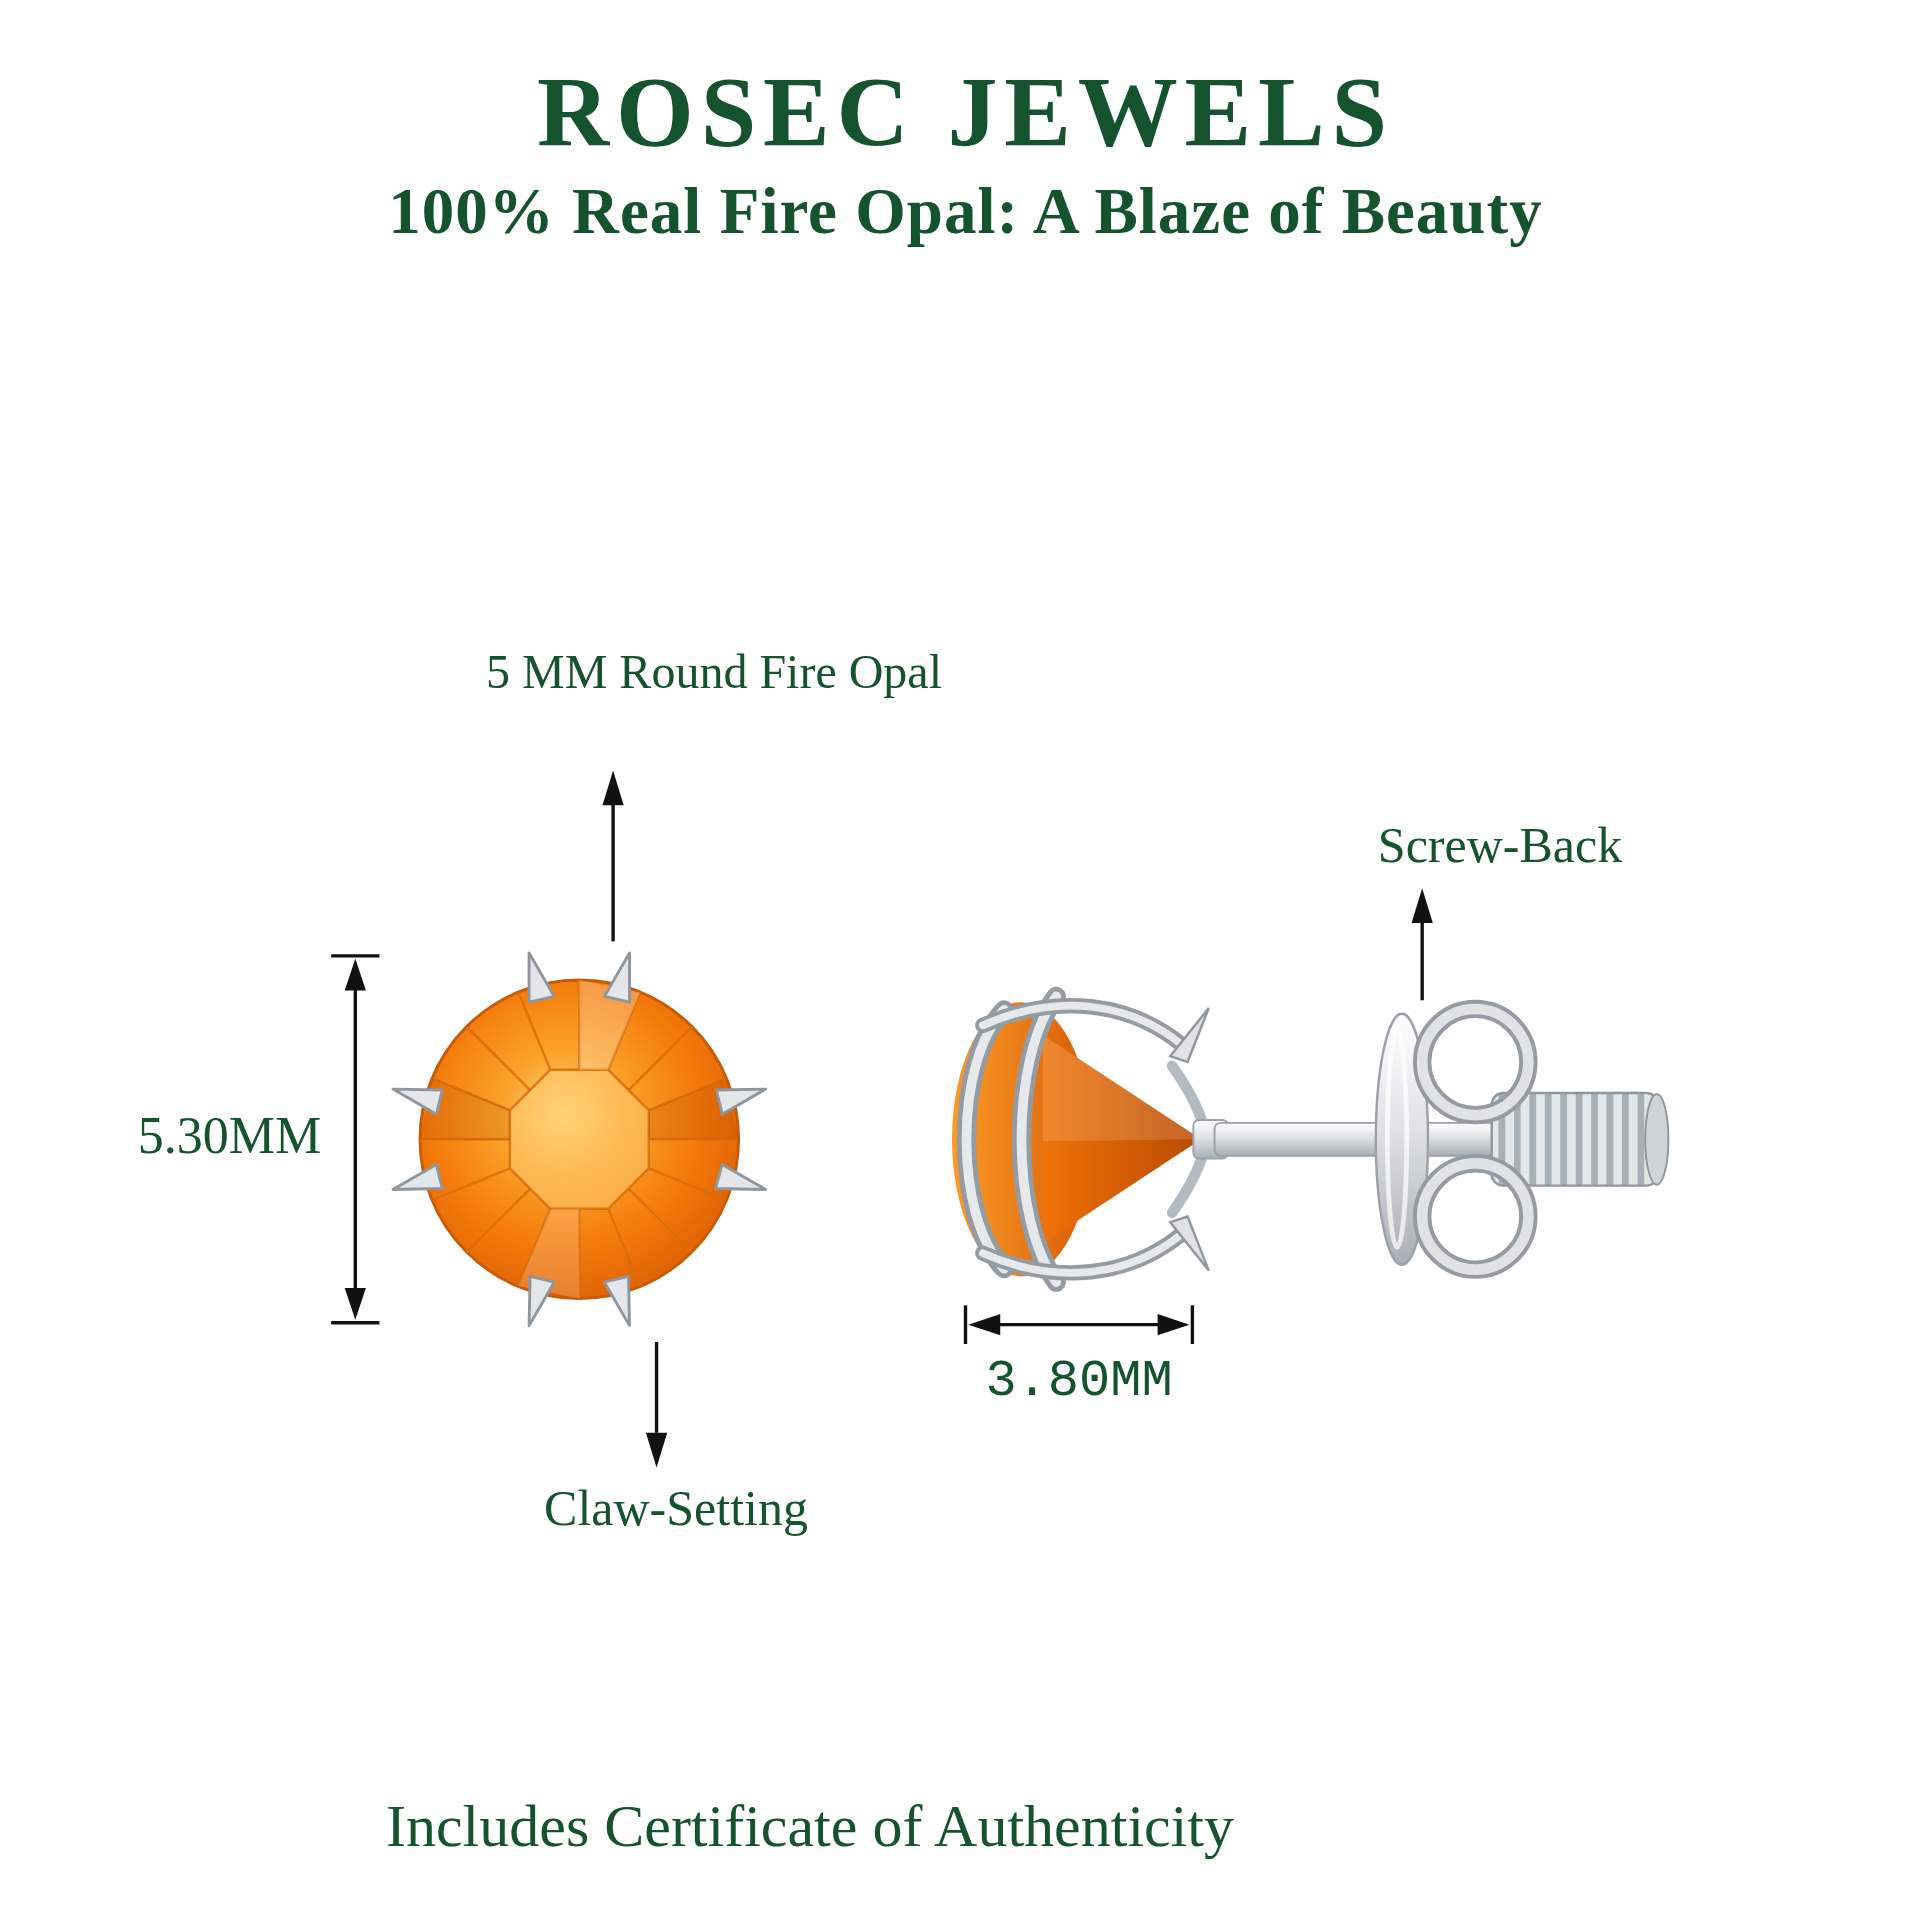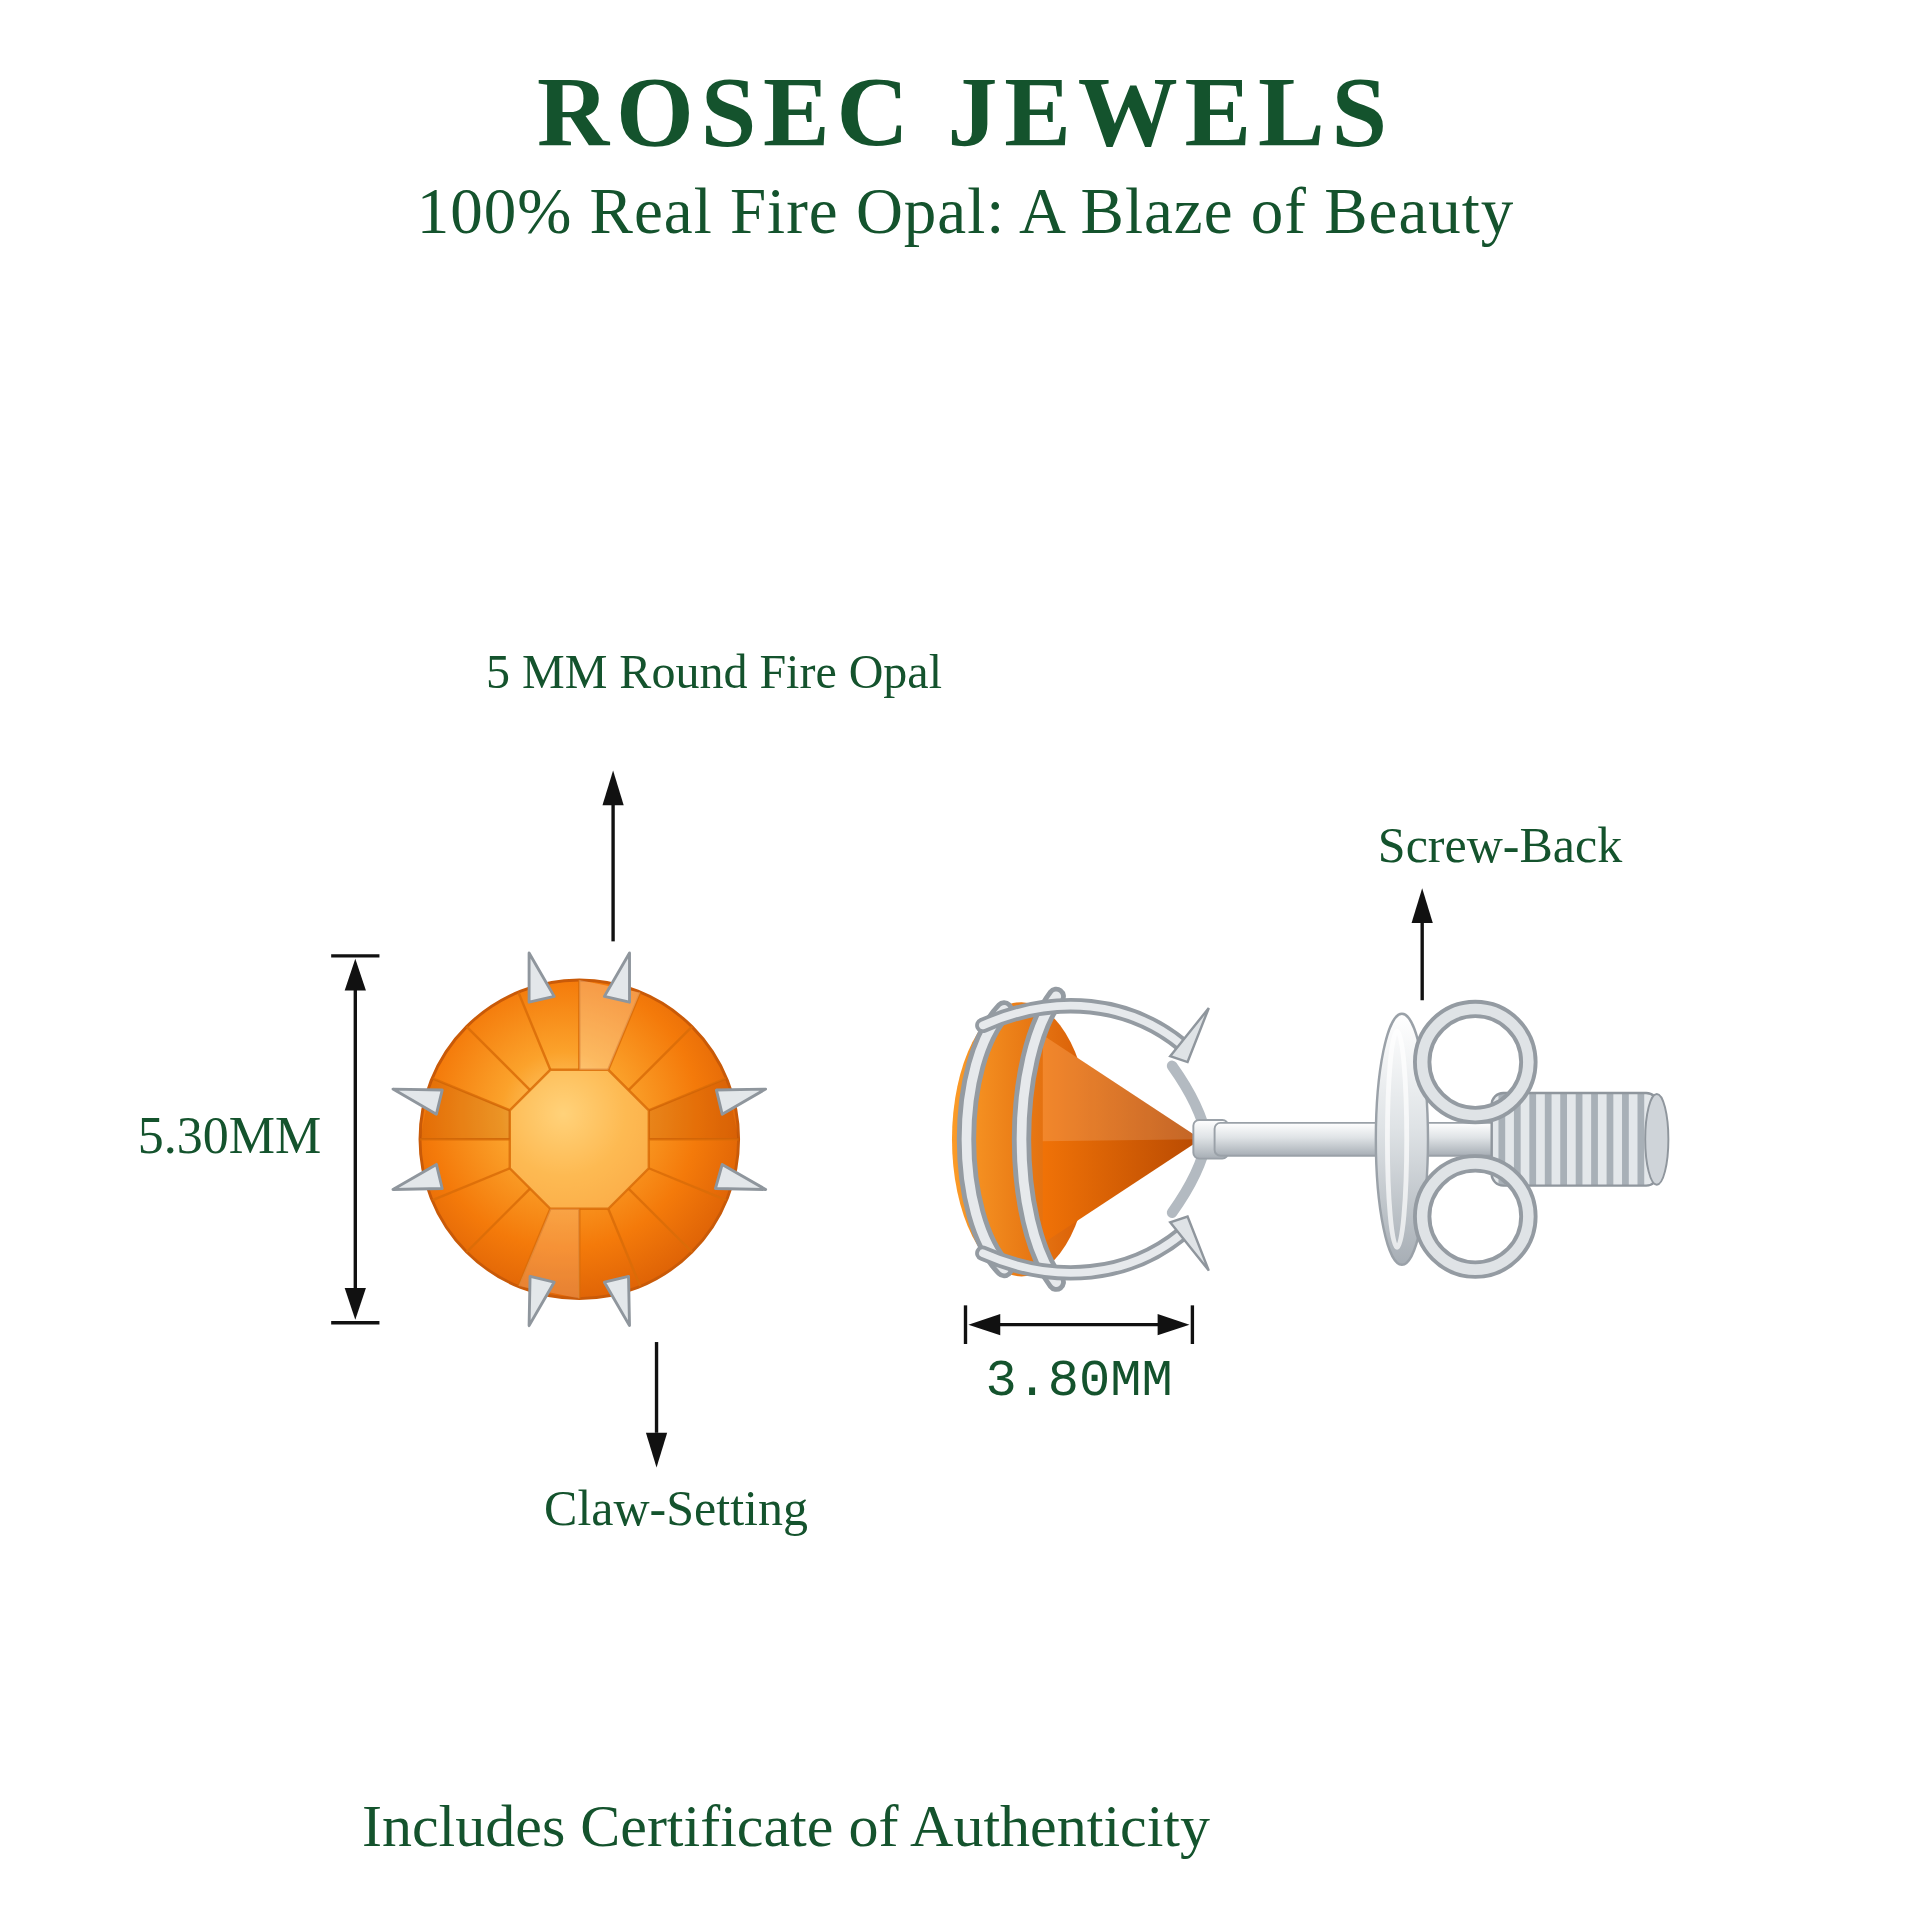--- a/index.html
+++ b/index.html
@@ -4,27 +4,27 @@
 <style>
   html,body{margin:0;padding:0;background:#ffffff;}
   body{width:1931px;height:1931px;}
   .canvas{
     position:relative;width:1931px;height:1931px;background:#ffffff;
     font-family:"Liberation Serif",serif;color:#14532d;overflow:hidden;
   }
   .art{position:absolute;left:0;top:0;}
   .txt{position:absolute;white-space:nowrap;}
   .brand-title{top:54px;left:0;width:1931px;text-align:center;font-size:100px;font-weight:700;letter-spacing:6.8px;}
-  .tagline{top:174px;left:0;width:1931px;text-align:center;font-size:65px;font-weight:400;letter-spacing:1px;}
+  .tagline{top:174px;left:0;width:1931px;text-align:center;font-size:65px;font-weight:700;letter-spacing:1px;}
   .stone-label{left:467px;top:643px;font-size:48px;line-height:58px;margin-left:19px;}
   .screw-label{left:1500px;top:816px;transform:translateX(-50%);font-size:50px;}
   .hdim-label{left:121px;top:1106px;width:217px;text-align:center;font-size:52px;}
   .wdim-label{left:1079px;top:1352px;transform:translateX(-50%);font-size:52px;font-family:Liberation Mono, monospace;}
   .claw-label{left:676px;top:1479px;transform:translateX(-50%);font-size:50px;}
-  .footer-note{top:1792px;left:0;width:1572px;text-align:center;font-size:60px;font-weight:500;}
+  .footer-note{top:1792px;left:0;width:1572px;text-align:center;font-size:60px;font-weight:500;padding-left:24px;}
 </style>
 </head>
 <body>
 
 <div class="canvas">
 
   <svg class="art" width="1931" height="1931" viewBox="0 0 2000 2000">
     <defs>
       <radialGradient id="opalGrad" cx="45%" cy="42%" r="65%">
         <stop offset="0%" stop-color="#ffd27a"></stop>

